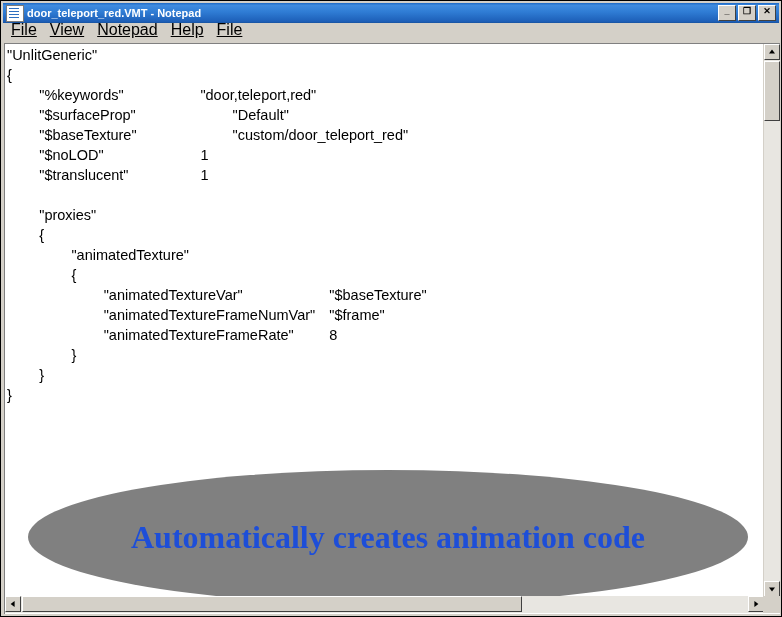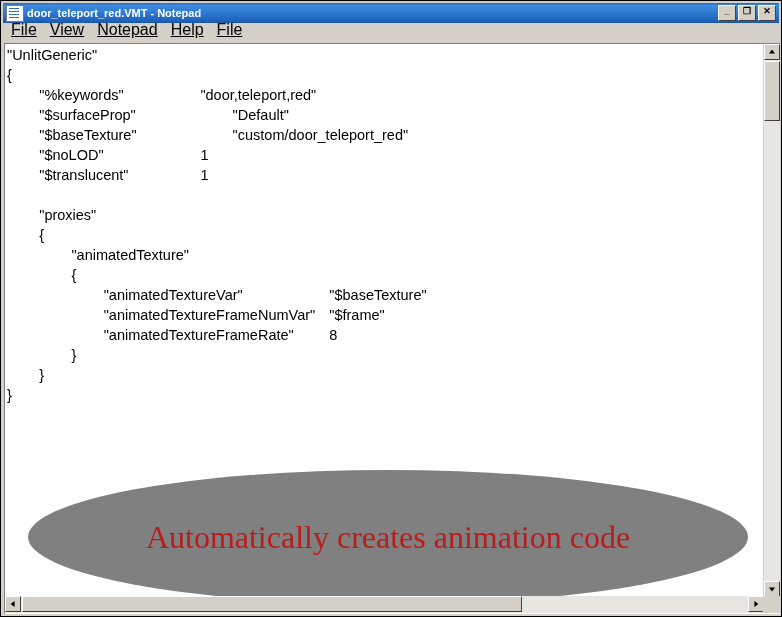--- a/index.html
+++ b/index.html
@@ -211,24 +211,24 @@
     pointer-events: none;
   }
   #annotation-text {
     position: absolute;
     left: 0; top: 0;
     width: 722px;
     height: 136px;
     display: flex;
     align-items: center;
     justify-content: center;
-    color: #b91c1c;
+    color: #1d4ed8;
     font-family: "Liberation Serif", serif;
     font-size: 32px;
-    font-weight: normal;
+    font-weight: bold;
     white-space: nowrap;
   }
 </style>
 </head>
 <body>
 
 <div id="window">
 
   <div id="titlebar">
     <div id="title-icon"></div>

